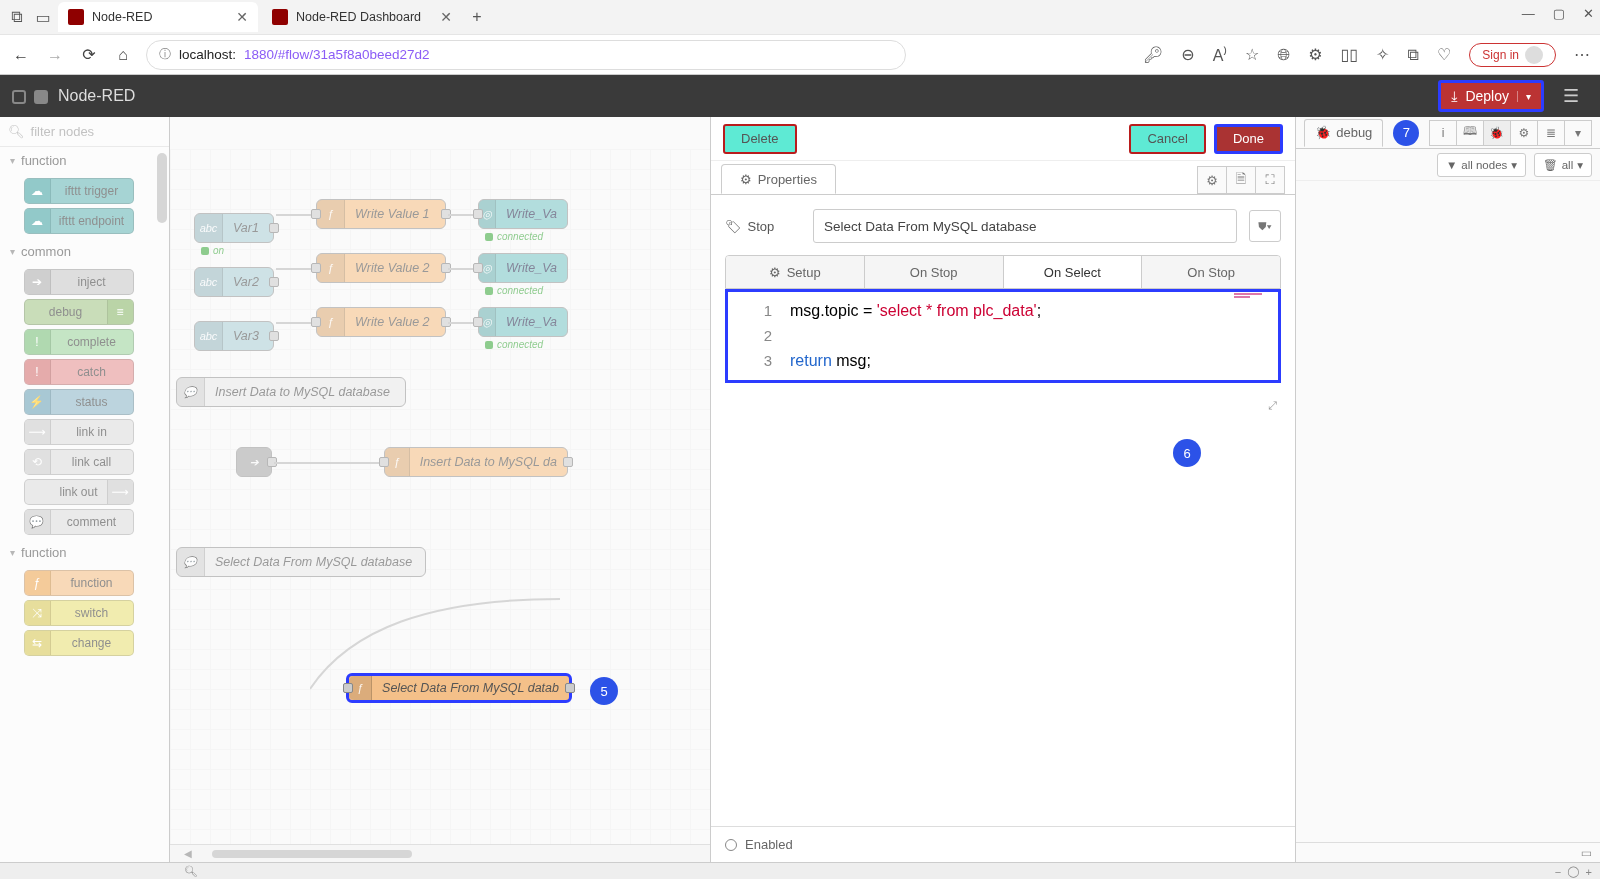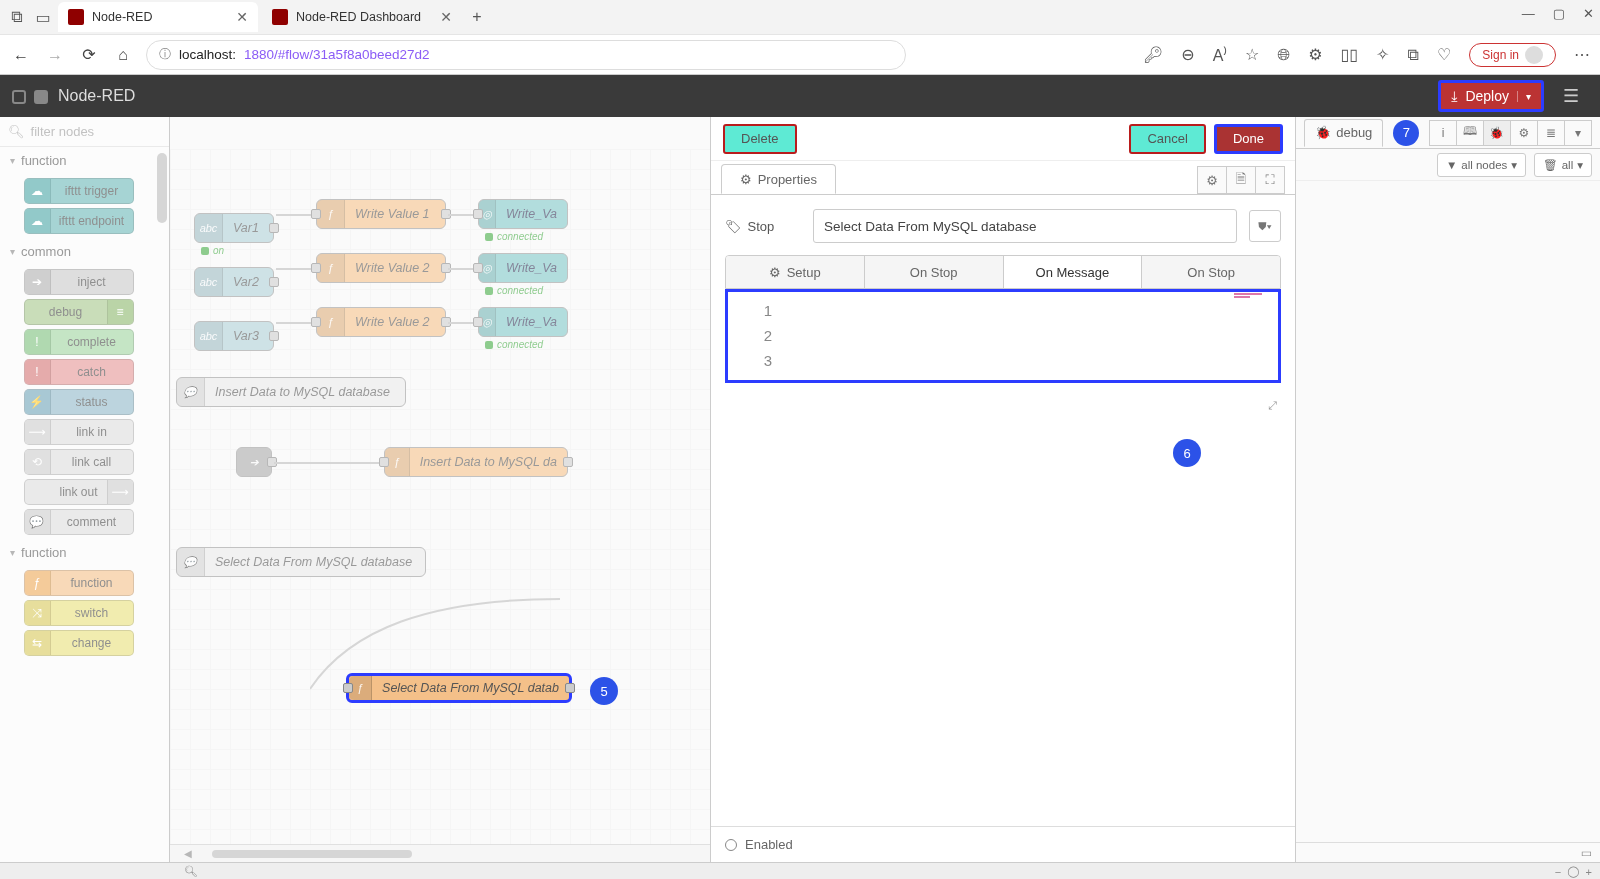--- a/index.html
+++ b/index.html
@@ -418,28 +418,33 @@
       <div>
         <div class="code-tabs">
           <div class="code-tab">
               <span class="ic">⚙</span>
               <span>Setup</span>
             </div>
           <div class="code-tab">
               <span>On Stop</span>
             </div>
           <div class="code-tab active">
-              <span>On Message</span>
+              <span>On Select</span>
             </div>
           <div class="code-tab">
               <span>On Stop</span>
             </div>
         </div>
         <div class="code-box">
           <div class="gutter">1<br>2<br>3</div>
+          <div class="code-lines">
+            <div><span>msg.topic = </span><span class="tok-str">'select * from plc_data'</span><span>;</span></div>
+            <div>&nbsp;</div>
+            <div><span class="tok-kw">return</span><span> msg;</span></div>
+          </div>
           <div class="minimap">
               <div class="ml"></div>
               <div class="ml" style="width:40%"></div>
             </div>
         </div>
       </div>
       <div class="code-area-rest">
         <span class="expand-icon ic">⤢</span>
         <div class="step-bubble" style="right:80px; top:44px;">6</div>
       </div>

